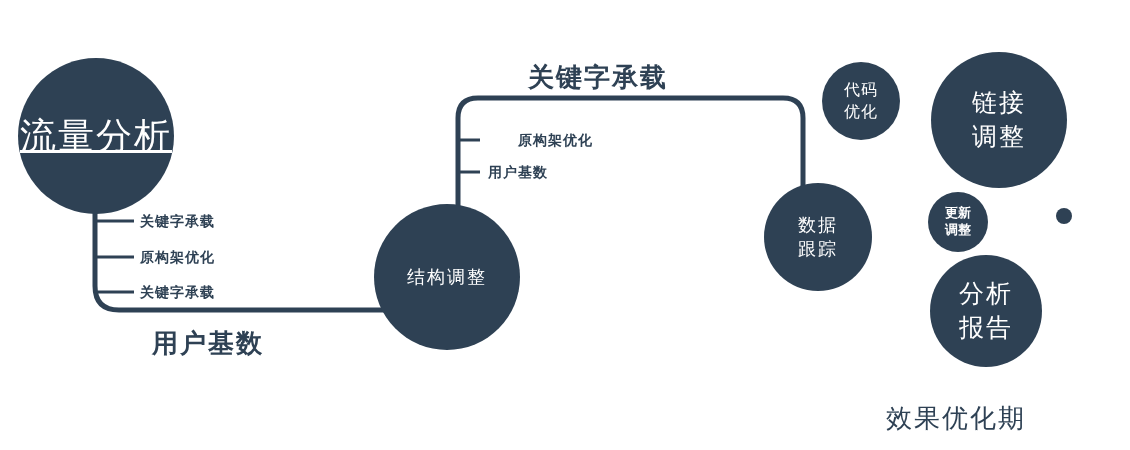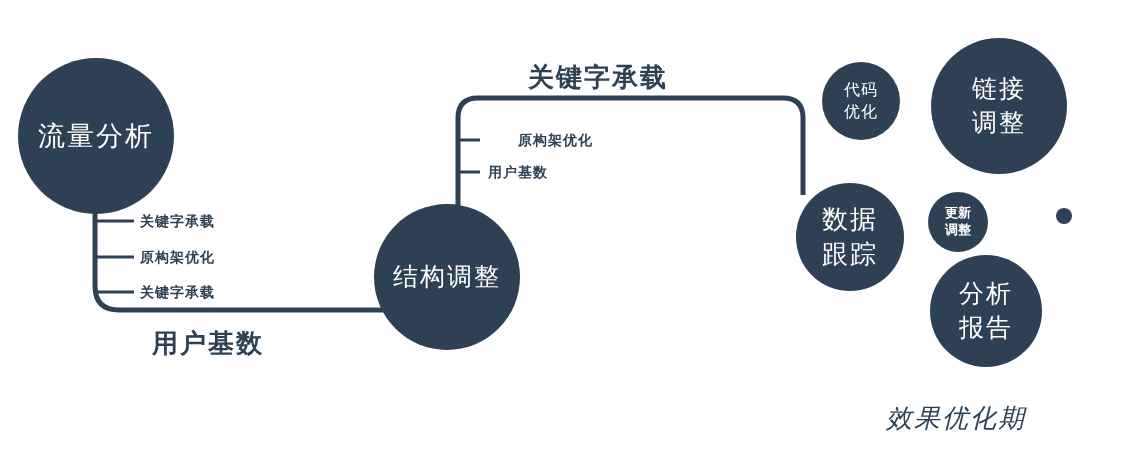--- a/index.html
+++ b/index.html
@@ -24,40 +24,40 @@
     border-radius: 50%;
     background: var(--primary, #2e4154);
     color: #ffffff;
     display: flex;
     align-items: center;
     justify-content: center;
     text-align: left;
     white-space: pre-line;
     line-height: 1.35;
   }
-  .node-traffic   { left: 18px;  top: 58px;  width: 156px; height: 156px; font-size: 27px; letter-spacing: 2px; }
-  .node-structure { left: 374px; top: 204px; width: 146px; height: 146px; font-size: 25px; letter-spacing: 2px; }
-  .node-tracking  { left: 796px; top: 183px; width: 108px; height: 108px; font-size: 26px; letter-spacing: 2px; }
+  .node-traffic   { left: 18px;  top: 58px;  width: 156px; height: 156px; font-size: 36px; letter-spacing: 2px; text-decoration: underline; }
+  .node-structure { left: 374px; top: 204px; width: 146px; height: 146px; font-size: 18px; letter-spacing: 2px; }
+  .node-tracking  { left: 764px; top: 183px; width: 108px; height: 108px; font-size: 18px; letter-spacing: 2px; }
   .node-code      { left: 822px; top: 62px;  width: 78px;  height: 78px;  font-size: 16px; letter-spacing: 1px; }
-  .node-link      { left: 931px; top: 38px;  width: 136px; height: 136px; font-size: 25px; letter-spacing: 2px; }
+  .node-link      { left: 931px; top: 52px;  width: 136px; height: 136px; font-size: 25px; letter-spacing: 2px; }
   .node-update    { left: 928px; top: 192px; width: 60px;  height: 60px;  font-size: 13px; font-weight: bold; line-height: 1.3; }
   .node-report    { left: 930px; top: 255px; width: 112px; height: 112px; font-size: 25px; letter-spacing: 2px; }
   .node-dot       { left: 1056px; top: 208px; width: 16px; height: 16px; }
 
   .edge-label {
     position: absolute;
     color: var(--primary, #2e4154);
     font-size: 26px;
     font-weight: 700;
     letter-spacing: 2px;
     white-space: nowrap;
   }
   .label-keyword-bearing { left: 528px; top: 60px; }
   .label-user-base       { left: 152px; top: 326px; font-weight: bold; }
-  .label-effect-period   { left: 886px; top: 401px; font-weight: 500; font-style: italic; }
+  .label-effect-period   { left: 886px; top: 401px; font-weight: 500; }
 
   .branch-label {
     position: absolute;
     color: var(--primary, #2e4154);
     font-size: 14px;
     font-weight: 600;
     letter-spacing: 1px;
     white-space: nowrap;
   }
   .branch-l1 { left: 140px; top: 213px; }

